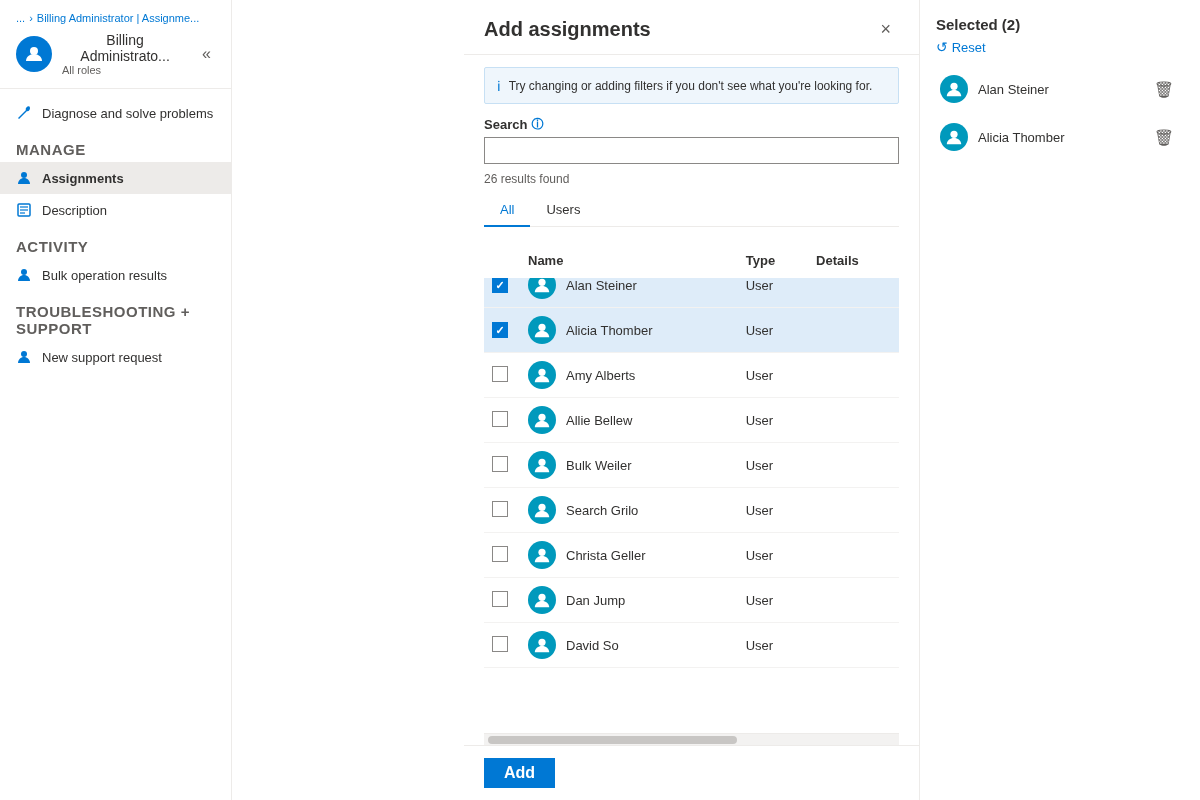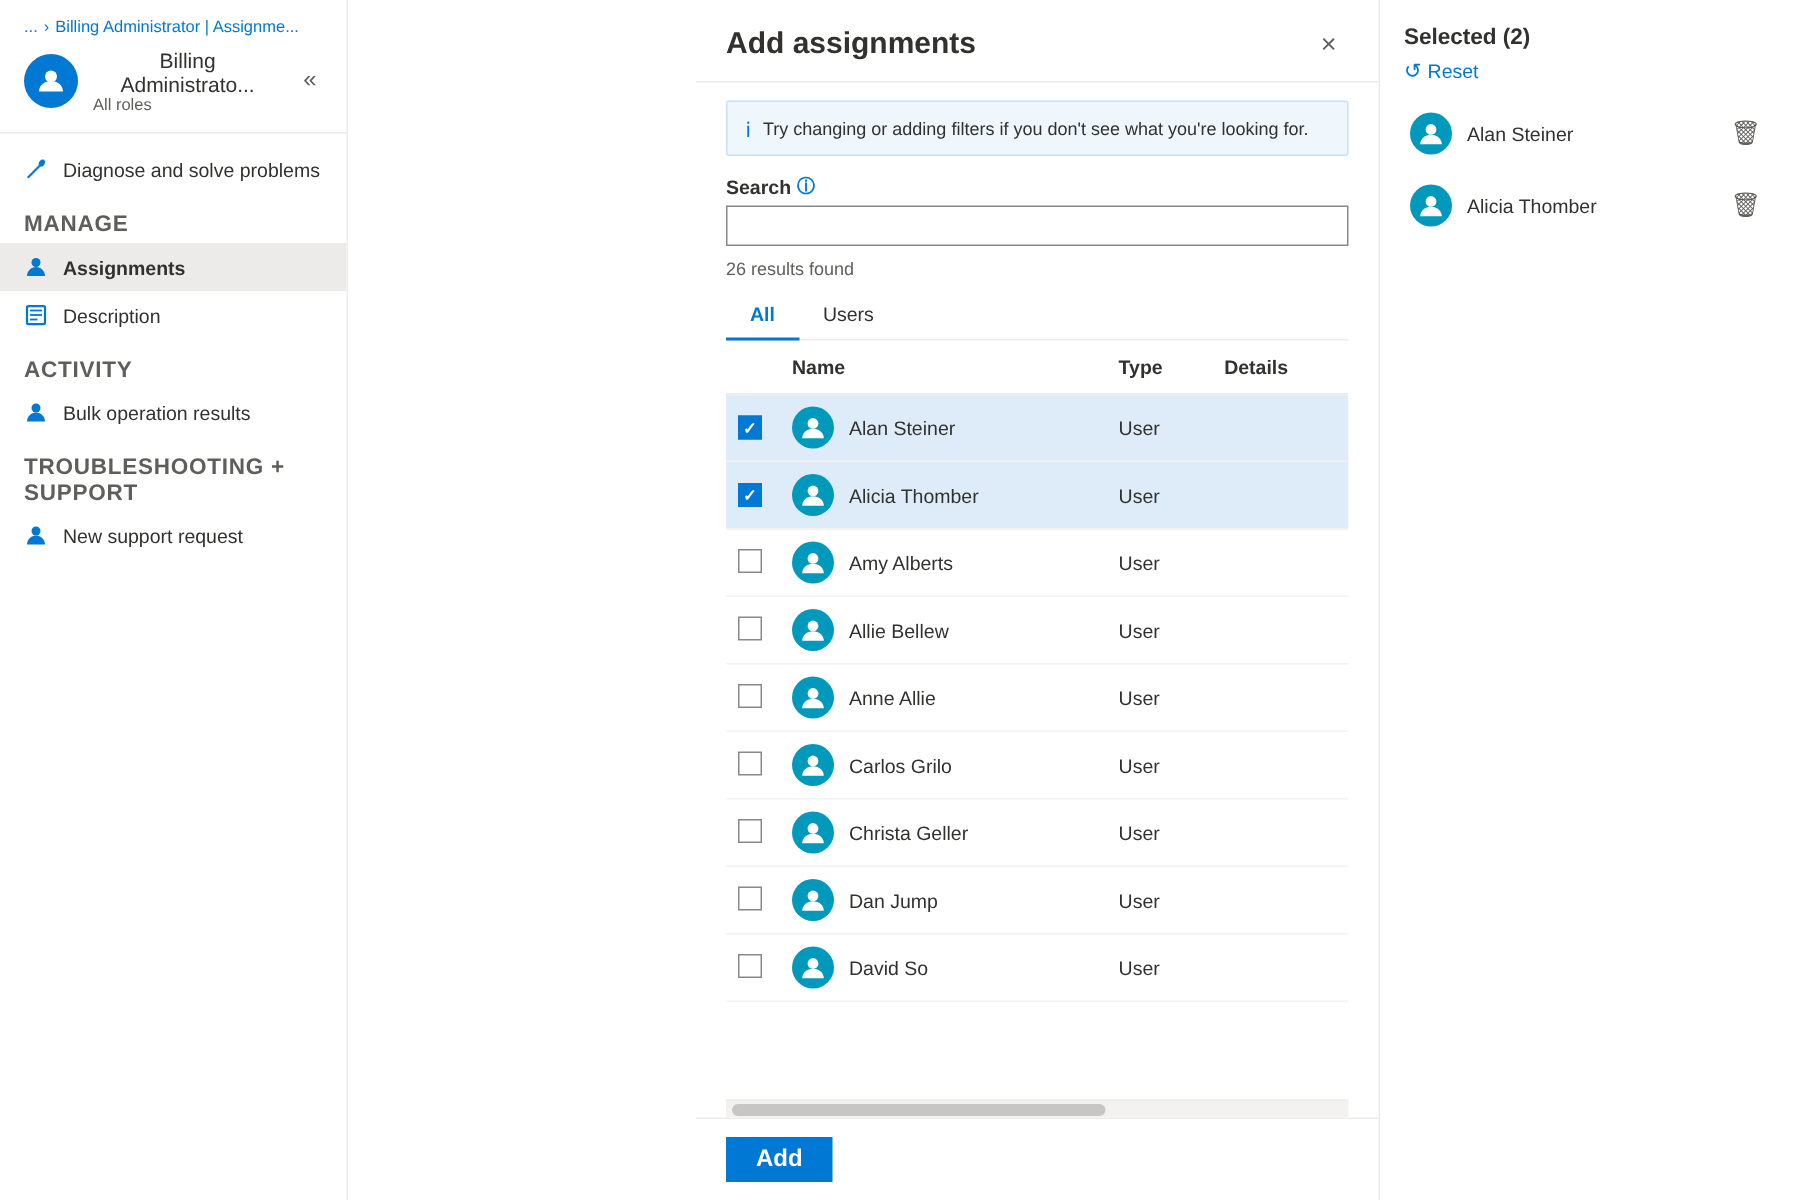--- a/index.html
+++ b/index.html
@@ -172,40 +172,40 @@
     
     .tabs { display: flex; gap: 0; border-bottom: 1px solid #edebe9; margin-bottom: 0; flex-shrink: 0; }
     .tab {
       padding: 8px 16px;
       cursor: pointer;
       font-size: 13px;
       color: #323130;
       border-bottom: 2px solid transparent;
       margin-bottom: -1px;
     }
-    .tab.active { border-bottom-color: #0078d4; color: #0078d4; font-weight: 700; }
+    .tab.active { border-bottom-color: #0078d4; color: #0078d4; font-weight: 400; }
 
     
     .table-wrapper {
       flex: 1;
       overflow-y: auto;
       overflow-x: auto;
       margin-top: 0;
     }
     table { width: 100%; border-collapse: collapse; }
     thead th {
       text-align: left;
       padding: 10px 8px;
       font-size: 13px;
       font-weight: 600;
       color: #323130;
       border-bottom: 1px solid #edebe9;
       background: #fff;
       position: sticky;
-      top: 0;
+      top: 16px;
       z-index: 1;
     }
     tbody tr { border-bottom: 1px solid #f3f2f1; }
     tbody tr.checked { background: #deecf9; }
     tbody td { padding: 8px 8px; font-size: 13px; vertical-align: middle; }
     .cb-cell { width: 36px; }
     .user-cell { display: flex; align-items: center; gap: 10px; }
     .user-avatar {
       width: 28px;
       height: 28px;
@@ -512,39 +512,39 @@
       <div class="checkbox "></div>
     </td>
     <td>
       <div class="user-cell">
         <div class="user-avatar">
                           <svg viewBox="0 0 20 20" fill="white" width="18" height="18">
                             <circle cx="10" cy="7" r="4"></circle>
                             <path d="M2 18c0-4 3.6-7 8-7s8 3 8 7"></path>
                           </svg>
                         </div>
-        <span>Anne Allie</span>
+        <span>Bulk Weiler</span>
       </div>
     </td>
     <td>User</td>
     <td></td>
   </tr>
                   <tr>
     <td class="cb-cell">
       <div class="checkbox "></div>
     </td>
     <td>
       <div class="user-cell">
         <div class="user-avatar">
                           <svg viewBox="0 0 20 20" fill="white" width="18" height="18">
                             <circle cx="10" cy="7" r="4"></circle>
                             <path d="M2 18c0-4 3.6-7 8-7s8 3 8 7"></path>
                           </svg>
                         </div>
-        <span>Carlos Grilo</span>
+        <span>Search Grilo</span>
       </div>
     </td>
     <td>User</td>
     <td></td>
   </tr>
                   <tr>
     <td class="cb-cell">
       <div class="checkbox "></div>
     </td>
     <td>

